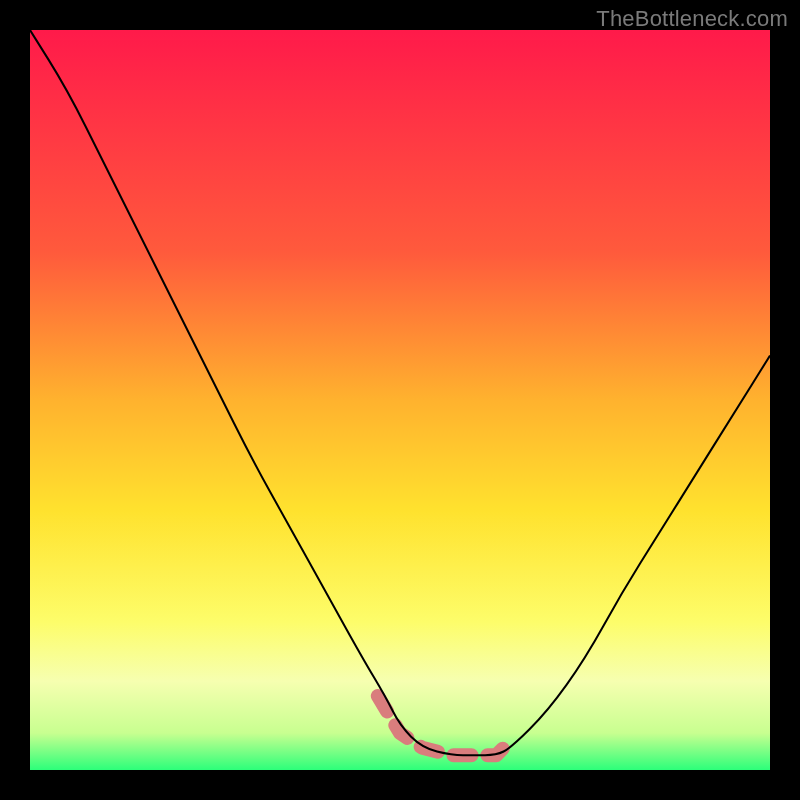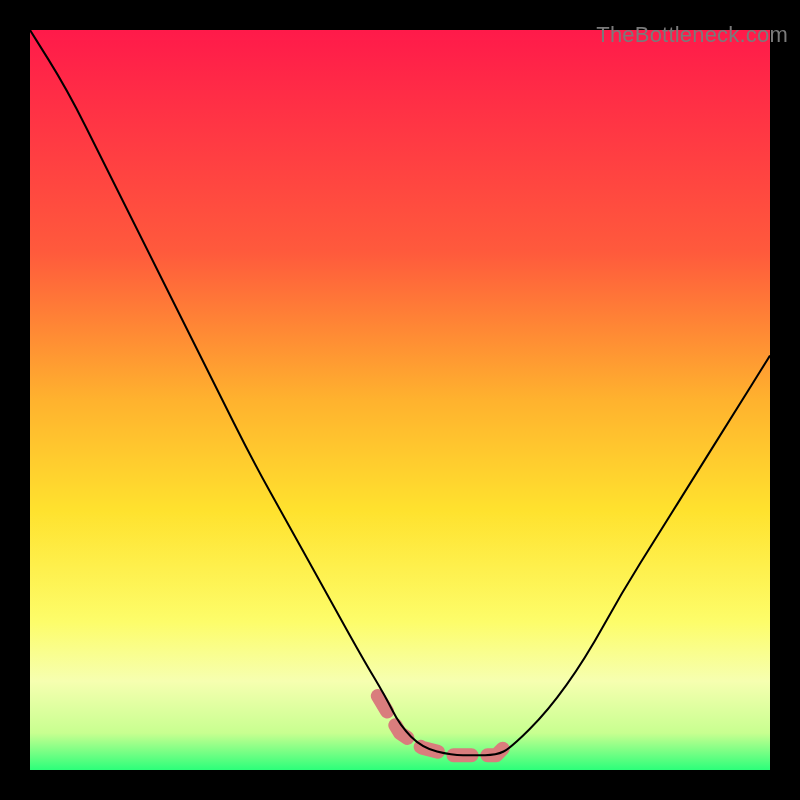--- a/index.html
+++ b/index.html
@@ -20,21 +20,20 @@
   }
   .watermark {
     position: absolute;
     top: 6px;
     right: 12px;
     color: #7a7a7a;
     font-size: 22px;
     font-weight: 500;
     letter-spacing: 0.2px;
     z-index: 10;
-    margin-top: 16px;
   }
   svg {
     display: block;
     width: 100%;
     height: 100%;
   }
 </style>
 </head>
 <body>
 

